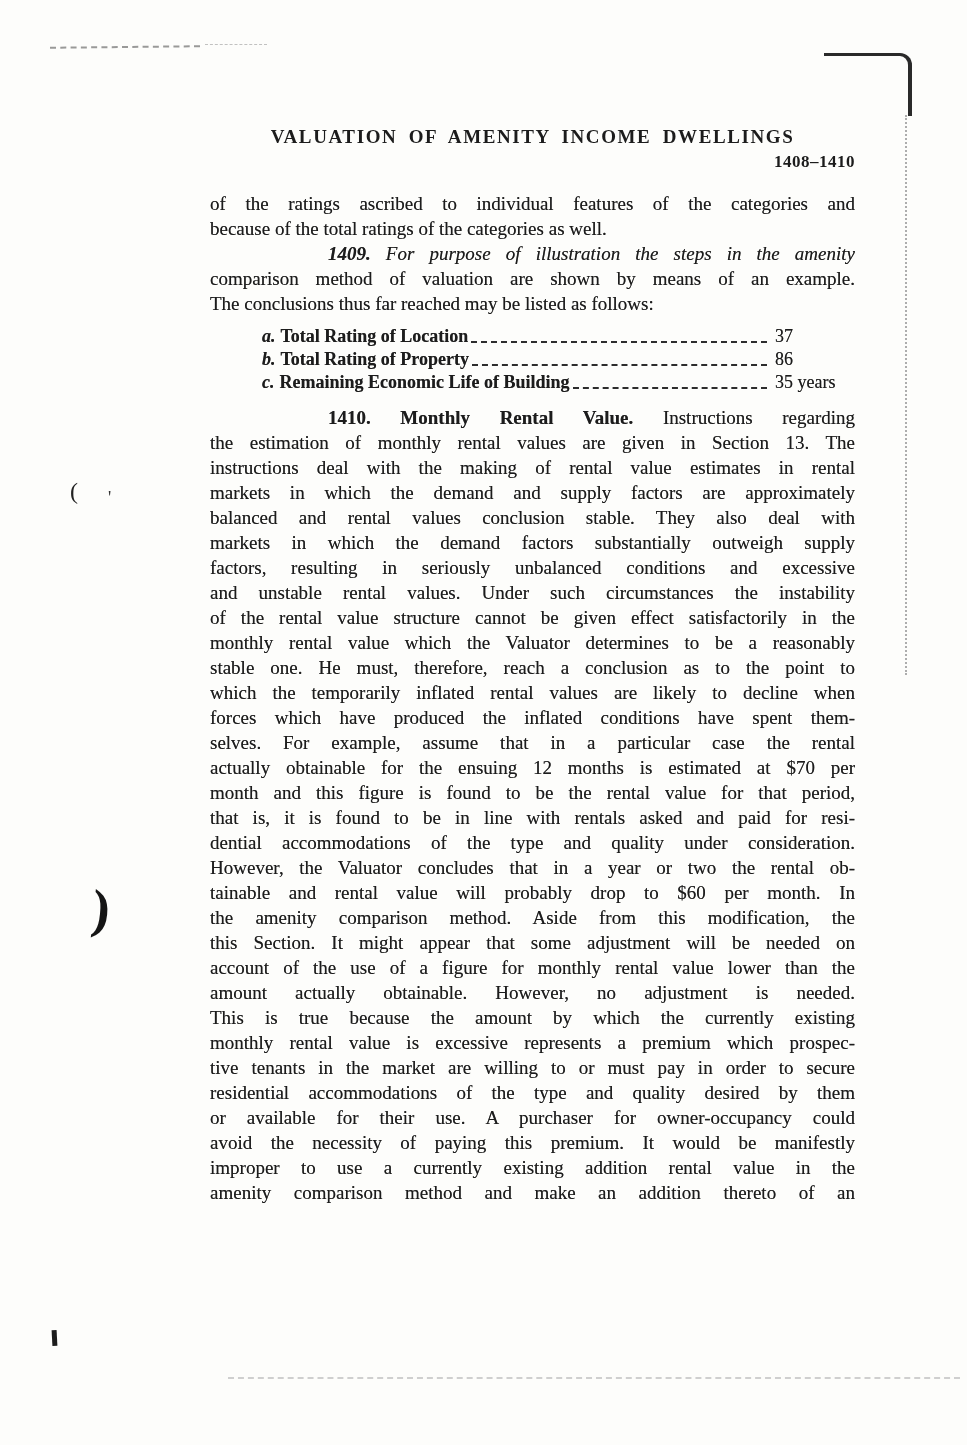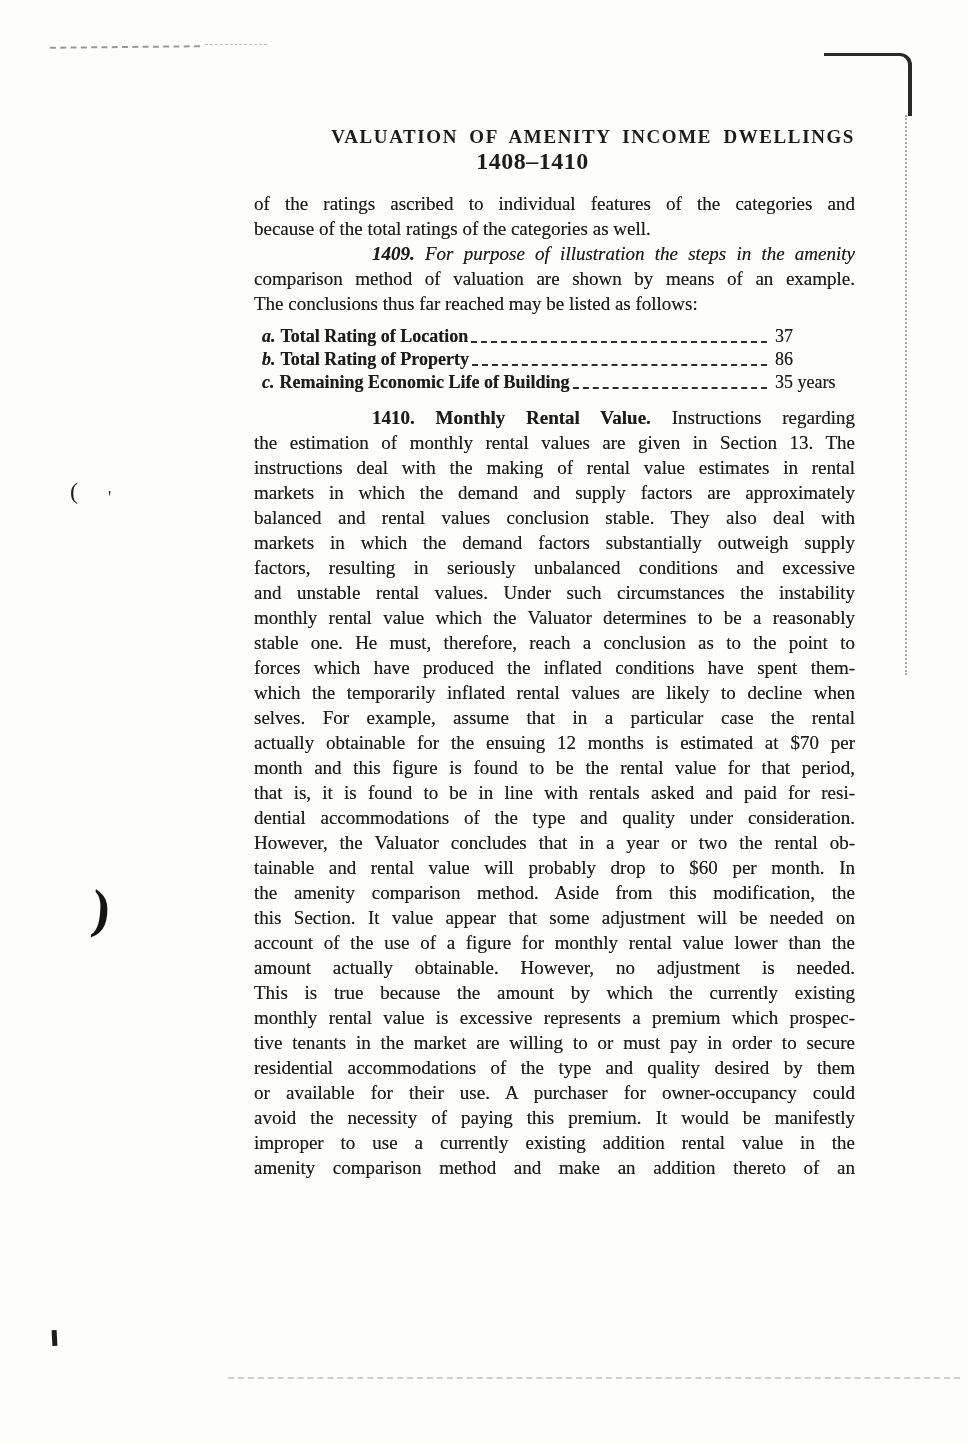--- a/index.html
+++ b/index.html
@@ -8,34 +8,33 @@
     width:967px; height:1445px; position:relative;
     background:var(--paper);
     font-family:"Liberation Serif","DejaVu Serif",serif;
     color:var(--ink);
   }
   .page { position:absolute; inset:0; overflow:hidden; }
 
   
   .content { position:absolute; left:210px; top:126px; width:645px; }
   .doc-title {
-    text-align:right; font-weight:700; font-size:19px;
+    text-align:center; font-weight:700; font-size:19px;
     letter-spacing:1.6px; word-spacing:5px; line-height:22px;
   }
   .sec-range {
-    text-align:center; font-weight:700; font-size:24px;
+    text-align:right; font-weight:700; font-size:17px;
     line-height:25px; margin-top:1px; letter-spacing:.5px;
   }
   .para { margin:0; }
   .para-first { margin-top:17px; }
   .line {
     font-size:19px; line-height:25px;
     text-align:justify; text-align-last:justify;
     text-shadow:0 0 .4px rgba(0,0,0,.55);
-    margin-left:44px;
   }
   .line-end { text-align-last:left; }
   .lead { font-weight:700; }
 
   
   .list { margin:9px 0 11px 52px; font-size:18px; }
   .list-row { display:flex; line-height:23px; }
   .list-label { flex:0 0 auto; text-shadow:0 0 .4px rgba(0,0,0,.55);font-weight:bold; }
   .list-prefix { font-style:italic; margin-right:5px; }
   .leader { flex:1 1 auto; border-bottom:2px dashed #2d2d2d; margin:0 8px 5px 3px; height:0; align-self:flex-end; }
@@ -103,33 +102,34 @@
 
     <div class="para">
         <div class="line" style="padding-left: 118px;"><span class="lead">1410. Monthly Rental Value.</span>  Instructions regarding</div>
         <div class="line">the estimation of monthly rental values are given in Section 13.  The</div>
         <div class="line">instructions deal with the making of rental value estimates in rental</div>
         <div class="line">markets in which the demand and supply factors are approximately</div>
         <div class="line">balanced and rental values conclusion stable.  They also deal with</div>
         <div class="line">markets in which the demand factors substantially outweigh supply</div>
         <div class="line">factors, resulting in seriously unbalanced conditions and excessive</div>
         <div class="line">and unstable rental values.  Under such circumstances the instability</div>
+        <div class="line">of the rental value structure cannot be given effect satisfactorily in the</div>
         <div class="line">monthly rental value which the Valuator determines to be a reasonably</div>
         <div class="line">stable one.  He must, therefore, reach a conclusion as to the point to</div>
+        <div class="line">which the temporarily inflated rental values are likely to decline when</div>
         <div class="line">forces which have produced the inflated conditions have spent them-</div>
-        <div class="line">which the temporarily inflated rental values are likely to decline when</div>
         <div class="line">selves.  For example, assume that in a particular case the rental</div>
         <div class="line">actually obtainable for the ensuing 12 months is estimated at $70 per</div>
         <div class="line">month and this figure is found to be the rental value for that period,</div>
         <div class="line">that is, it is found to be in line with rentals asked and paid for resi-</div>
         <div class="line">dential accommodations of the type and quality under consideration.</div>
         <div class="line">However, the Valuator concludes that in a year or two the rental ob-</div>
         <div class="line">tainable and rental value will probably drop to $60 per month.  In</div>
         <div class="line">the amenity comparison method.  Aside from this modification, the</div>
-        <div class="line">this Section.  It value appear that some adjustment will be needed on</div>
+        <div class="line">this Section.  It might appear that some adjustment will be needed on</div>
         <div class="line">account of the use of a figure for monthly rental value lower than the</div>
         <div class="line">amount actually obtainable.  However, no adjustment is needed.</div>
         <div class="line">This is true because the amount by which the currently existing</div>
         <div class="line">monthly rental value is excessive represents a premium which prospec-</div>
         <div class="line">tive tenants in the market are willing to or must pay in order to secure</div>
         <div class="line">residential accommodations of the type and quality desired by them</div>
         <div class="line">or available for their use.  A purchaser for owner-occupancy could</div>
         <div class="line">avoid the necessity of paying this premium.  It would be manifestly</div>
         <div class="line">improper to use a currently existing addition rental value in the</div>
         <div class="line">amenity comparison method and make an addition thereto of an</div>

